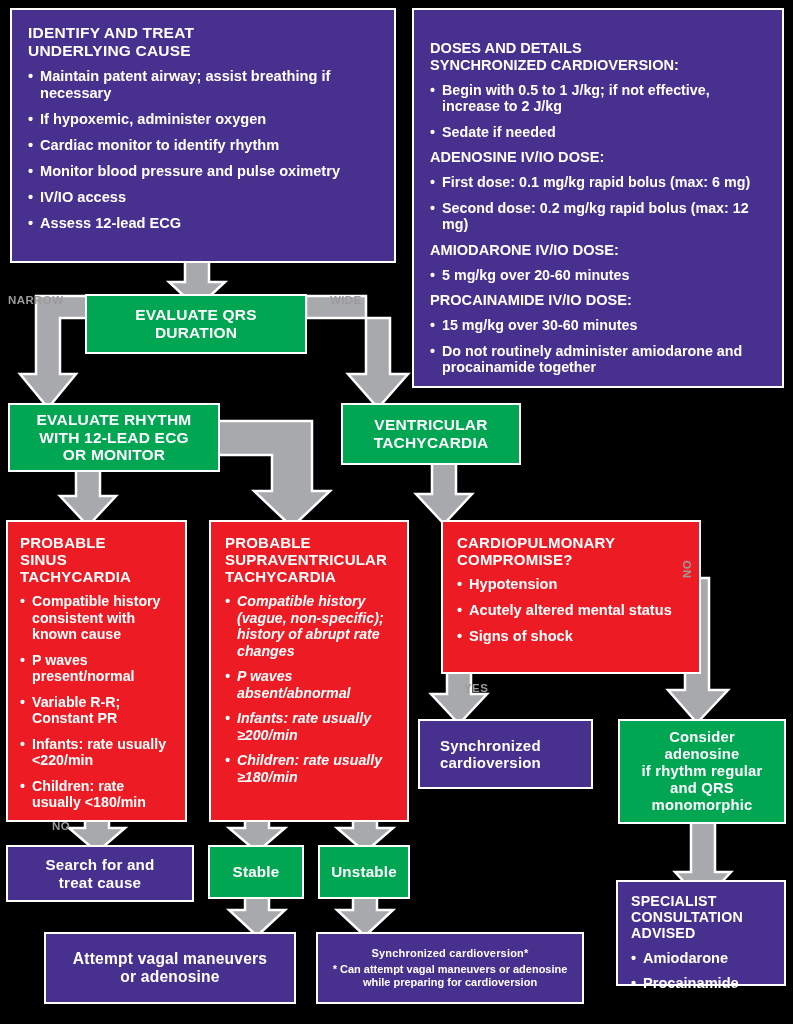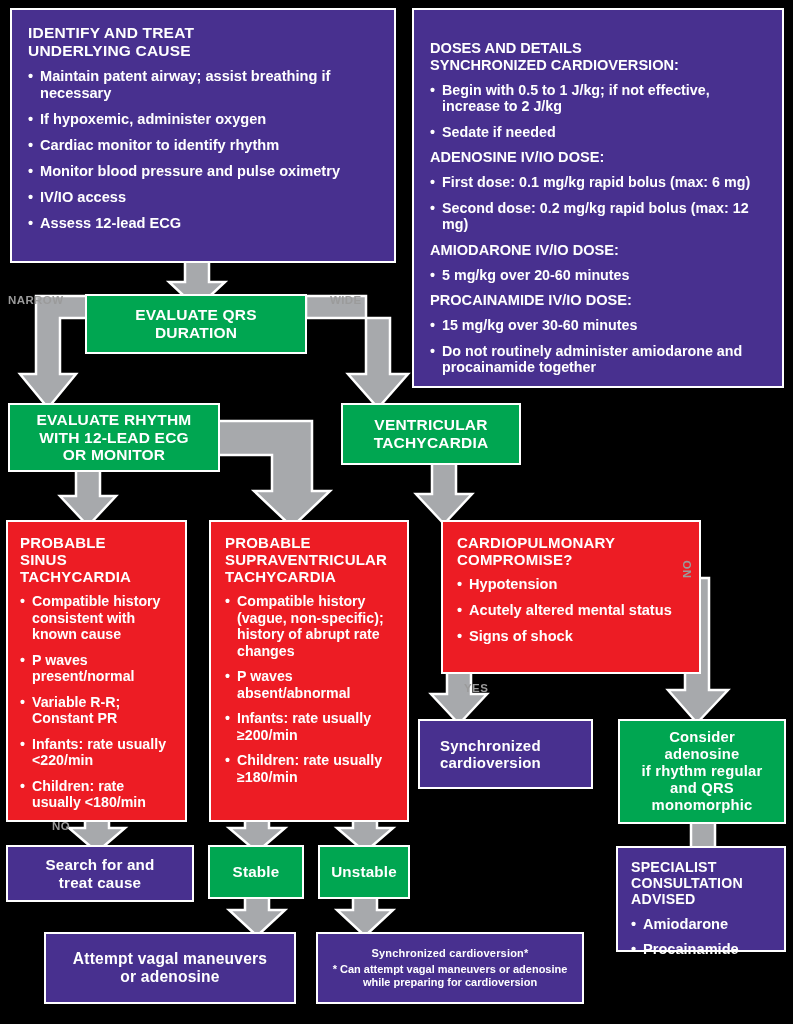--- a/index.html
+++ b/index.html
@@ -93,21 +93,21 @@
     padding: 12px 10px 0 12px;
   }
   #box-sinus .title { font-size: 15px; margin-bottom: 8px; }
   #box-sinus .bullets li { font-size: 14.2px; margin-bottom: 9px; }
 
   #box-svt {
     left: 209px; top: 520px; width: 200px; height: 302px;
     padding: 12px 10px 0 14px;
   }
   #box-svt .title { font-size: 15px; margin-bottom: 8px; }
-  #box-svt .bullets li { font-size: 14.2px; margin-bottom: 9px; }
+  #box-svt .bullets li { font-size: 14.2px; margin-bottom: 9px; font-style: italic; }
 
   #box-compromise {
     left: 415px; top: 520px; width: 260px; height: 154px;
     padding: 12px 10px 0 14px;
     margin-left: 26px;
   }
   #box-compromise .title { font-size: 15px; margin-bottom: 8px; }
   #box-compromise .bullets li { font-size: 14.6px; margin-bottom: 9px; }
 
   #box-synccardio-yes {
@@ -154,21 +154,21 @@
 
   #box-synccardio-star {
     left: 316px; top: 932px; width: 268px; height: 72px;
     display: flex; flex-direction: column; align-items: center;
     justify-content: center; text-align: center; padding: 0 8px;
   }
   #box-synccardio-star .title { font-size: 11px; }
   #box-synccardio-star .note { font-size: 11px; font-weight: bold; line-height: 1.2; margin-top: 3px; }
 
   #box-specialist {
-    left: 616px; top: 846px; width: 170px; height: 106px;
+    left: 616px; top: 880px; width: 170px; height: 106px;
     padding: 11px 8px 0 13px;
   }
   #box-specialist .title { font-size: 14.2px; margin-bottom: 8px; }
   #box-specialist .bullets li { font-size: 14.6px; margin-bottom: 9px; }
 
   
   .conn {
     position: absolute;
     z-index: 2;
   }

